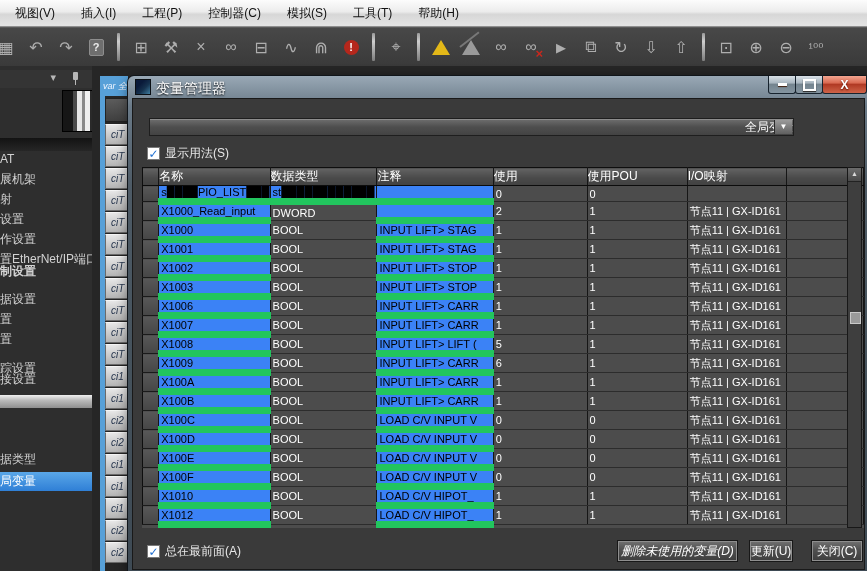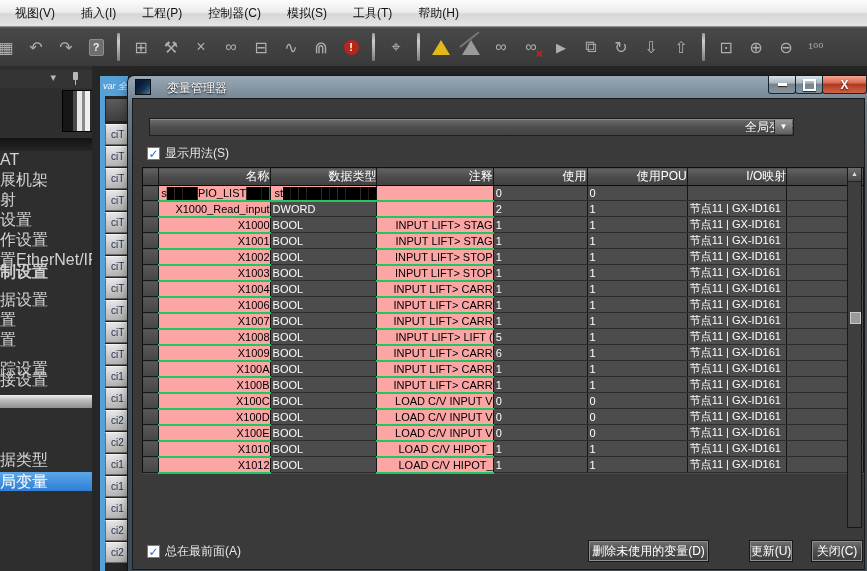--- a/index.html
+++ b/index.html
@@ -35,45 +35,45 @@
   .sidebar{position:absolute;left:0;top:66px;width:92px;height:505px;background:#2e2e2e;overflow:hidden;}
   .sidebar-header{position:absolute;top:4px;left:0;width:92px;height:18px;background:#343434;}
   .collapse-icon{position:absolute;right:36px;top:1px;font-size:11px;color:#b8b8b8;}
   .pin-icon{position:absolute;right:12px;top:2px;width:10px;height:14px;}
   .pin-icon::before{content:"";position:absolute;left:3px;top:0;width:5px;height:8px;background:#b8b8b8;border-radius:1px;}
   .pin-icon::after{content:"";position:absolute;left:5px;top:8px;width:1px;height:5px;background:#b8b8b8;}
   .rack-image{position:absolute;left:62px;top:24px;width:56px;height:40px;border:1px solid #000;z-index:6;
     background:linear-gradient(90deg,#161616 0 10px,#4a4a4a 10px 14px,#e8e8e8 14px 19px,#8a8a8a 19px 22px,
       #f0f0f0 22px 27px,#2a2a2a 27px 31px,#101010 31px 38px,#3c3c3c 38px 42px,#080808 42px);}
   .sb-band-dark{position:absolute;left:0;top:72px;width:92px;height:13px;background:linear-gradient(#131313,#262626);}
-  .sb-item{position:absolute;left:0;width:92px;height:19px;color:#d2d2d2;font-size:16px;line-height:19px;
+  .sb-item{position:absolute;left:0;width:92px;height:19px;color:#d2d2d2;font-size:12px;line-height:19px;
     white-space:nowrap;overflow:hidden;cursor:default;}
   .sb-item.selected{background:linear-gradient(#5aa7e8,#2f7fd6);color:#fff;}
   .sb-divider{position:absolute;left:0;top:329px;width:92px;height:13px;
     background:linear-gradient(#f0f0f0,#bcbcbc 40%,#8f8f8f);}
 
   
   .strip-tab{position:absolute;left:100px;top:76px;width:28px;height:20px;background:#57a0d8;z-index:3;
     color:#f2f7ff;font-style:italic;font-size:9px;line-height:20px;padding-left:3px;box-sizing:border-box;
     white-space:nowrap;overflow:hidden;}
   .strip-blue{position:absolute;left:100px;top:96px;width:5px;height:475px;background:#57a0d8;z-index:3;}
   .ci-header{position:absolute;left:105px;top:98px;width:25px;height:24px;box-sizing:border-box;z-index:3;
     background:linear-gradient(#5c5c5c,#3f3f3f);border:1px solid #222;}
   .ci-cell{position:absolute;left:105px;width:25px;height:21px;box-sizing:border-box;z-index:3;
     background:linear-gradient(#e7e7e7,#b4b4b4);border:1px solid #6a6a6a;border-top-color:#f5f5f5;
-    color:#25344c;font-size:10px;line-height:19px;padding-left:5px;overflow:hidden;}
+    color:#25344c;font-size:10px;font-style:italic;line-height:19px;padding-left:5px;overflow:hidden;}
 
   
   .dialog{position:absolute;left:128px;top:76px;width:742px;height:498px;z-index:10;
     border-radius:6px 6px 0 0;
     background:linear-gradient(#99a8b5,#6b7b89 6%,#4e5b66 22%,#45525c 60%,#3e4a54);
     box-shadow:0 0 0 1px #10151a,2px 4px 14px rgba(0,0,0,.65);}
   .dlg-icon{position:absolute;left:7px;top:3px;width:16px;height:16px;border:1px solid #0a0f14;box-sizing:border-box;
     background:linear-gradient(135deg,#0a1a3a 30%,#16324e 60%,#3e7da0 100%);}
-  .dlg-title-text{position:absolute;left:39px;top:4px;font-size:12px;color:#fff;text-shadow:0 1px 2px #000;}
+  .dlg-title-text{position:absolute;left:28px;top:4px;font-size:14px;color:#fff;text-shadow:0 1px 2px #000;}
   .win-btn{position:absolute;top:0;height:18px;border:1px solid #17232e;border-top:none;box-sizing:border-box;
     display:flex;align-items:center;justify-content:center;border-radius:0 0 3px 3px;cursor:default;}
   .win-min{right:74px;width:28px;background:linear-gradient(#d8e0e6,#aab7c1 40%,#74848f 50%,#8595a1);}
   .win-max{right:47px;width:28px;background:linear-gradient(#d8e0e6,#aab7c1 40%,#74848f 50%,#8595a1);}
   .win-close{right:3px;width:45px;background:linear-gradient(#f2a590,#da6b53 40%,#b13a24 50%,#ce6348);}
   .glyph-min{width:9px;height:3px;background:#fff;box-shadow:0 1px 1px #40200f;}
   .glyph-max{width:9px;height:8px;border:2px solid #fff;box-shadow:0 1px 1px #333;}
   .win-close span{color:#fff;font-weight:bold;font-size:12px;text-shadow:0 1px 2px #5a0f00;}
   .dlg-body{position:absolute;left:4px;top:22px;width:733px;height:472px;background:#3a3a3a;
     border:1px solid #191919;box-sizing:border-box;}
@@ -88,37 +88,37 @@
   .checkbox-row{position:absolute;display:flex;align-items:center;gap:5px;color:#e8e8e8;font-size:12px;}
   #cb-usage{left:14px;top:46px;}
   #cb-front{left:14px;top:444px;}
   .cb-box{width:13px;height:13px;background:#fff;border:1px solid #7a7a7a;box-sizing:border-box;
     display:flex;align-items:center;justify-content:center;color:#1f6fd0;font-weight:bold;font-size:12px;}
 
   .vtable{position:absolute;left:9px;top:68px;border-collapse:collapse;table-layout:fixed;
     background:#4c4c4c;border:1px solid #0e0e0e;}
   .vtable th{height:16px;background:linear-gradient(#636363,#4a4a4a 55%,#414141);color:#fff;font-size:12px;
     font-weight:normal;border-right:1px solid #161616;border-bottom:1px solid #0c0c0c;padding:0;
-    text-align:right;overflow:hidden;white-space:nowrap;}
+    text-align:left;overflow:hidden;white-space:nowrap;}
   .vtable td{height:15px;font-size:11px;color:#fff;border-right:1px solid #161616;border-bottom:1px solid #2c2c2c;
     padding:0 0 0 2px;overflow:hidden;white-space:nowrap;box-sizing:border-box;cursor:default;}
   .vtable td.rowhdr{background:linear-gradient(#585858,#464646);border-bottom:1px solid #1a1a1a;}
-  .vtable td.white{background:#fca5a5;color:#000;border-bottom:2px solid #22c55e;text-align:right;}
+  .vtable td.white{background:#3b82f6;color:#000;border-bottom:7px solid #22c55e;}
 
   .vscroll{position:absolute;left:714px;top:68px;width:15px;height:361px;background:#3e3e3e;
     border:1px solid #181818;box-sizing:border-box;}
   .vscroll-up{height:13px;background:linear-gradient(#6c6c6c,#4a4a4a);color:#dadada;font-size:7px;
     text-align:center;line-height:12px;border-bottom:1px solid #222;}
   .vscroll-thumb{position:absolute;left:2px;top:144px;width:9px;height:10px;background:#9a9a9a;border:1px solid #c9c9c9;}
 
   .dlg-btn{position:absolute;top:441px;height:22px;box-sizing:border-box;
     background:linear-gradient(#727272,#4f4f4f 45%,#3e3e3e);border:1px solid #181818;
     box-shadow:inset 0 0 0 1px #8e8e8e;color:#fff;font-size:12px;
     display:flex;align-items:center;justify-content:center;cursor:default;}
-  #btn-delete{left:455px;width:121px;}
+  #btn-delete{left:484px;width:121px;font-style:italic;}
   #btn-update{left:616px;width:44px;}
   #btn-close{left:678px;width:52px;}
 </style>
 </head>
 <body>
 
 <div class="menu-bar">
     <span class="menu-item">视图(V)</span>
     <span class="menu-item">插入(I)</span>
     <span class="menu-item">工程(P)</span>
@@ -383,30 +383,20 @@
             <td class="white">X1003</td>
             <td>BOOL</td>
             <td class="white">INPUT LIFT&gt; STOP</td>
             <td>1</td>
             <td>1</td>
             <td>节点11 | GX-ID161</td>
             <td></td>
           </tr>
           <tr>
             <td class="rowhdr"></td>
-            <td class="white">X1004</td>
-            <td>BOOL</td>
-            <td class="white">INPUT LIFT&gt; CARR</td>
-            <td>1</td>
-            <td>1</td>
-            <td>节点11 | GX-ID161</td>
-            <td></td>
-          </tr>
-          <tr>
-            <td class="rowhdr"></td>
             <td class="white">X1006</td>
             <td>BOOL</td>
             <td class="white">INPUT LIFT&gt; CARR</td>
             <td>1</td>
             <td>1</td>
             <td>节点11 | GX-ID161</td>
             <td></td>
           </tr>
           <tr>
             <td class="rowhdr"></td>
@@ -474,20 +464,30 @@
             <td>BOOL</td>
             <td class="white">LOAD C/V INPUT V</td>
             <td>0</td>
             <td>0</td>
             <td>节点11 | GX-ID161</td>
             <td></td>
           </tr>
           <tr>
             <td class="rowhdr"></td>
             <td class="white">X100E</td>
+            <td>BOOL</td>
+            <td class="white">LOAD C/V INPUT V</td>
+            <td>0</td>
+            <td>0</td>
+            <td>节点11 | GX-ID161</td>
+            <td></td>
+          </tr>
+          <tr>
+            <td class="rowhdr"></td>
+            <td class="white">X100F</td>
             <td>BOOL</td>
             <td class="white">LOAD C/V INPUT V</td>
             <td>0</td>
             <td>0</td>
             <td>节点11 | GX-ID161</td>
             <td></td>
           </tr>
           <tr>
             <td class="rowhdr"></td>
             <td class="white">X1010</td>

